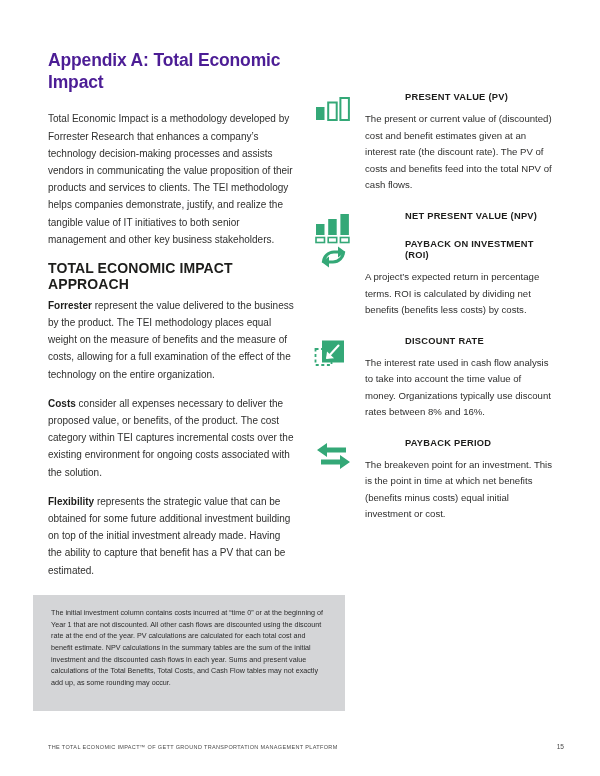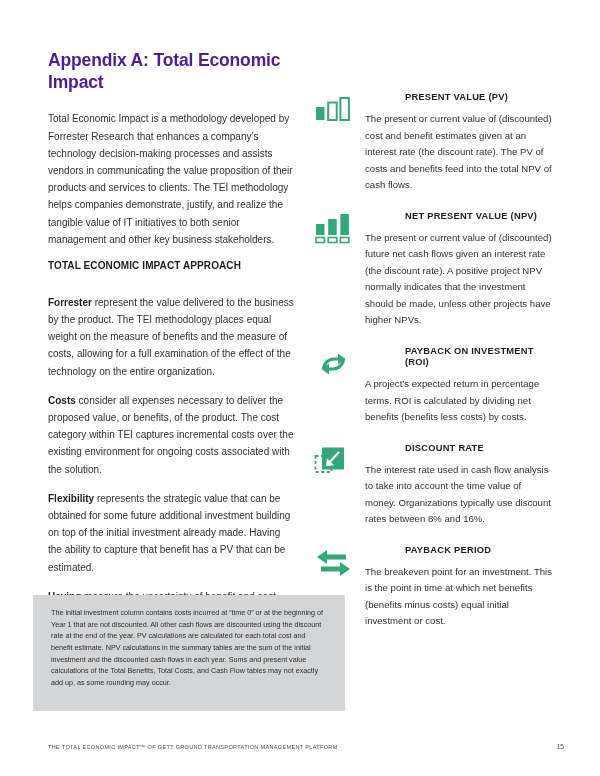--- a/index.html
+++ b/index.html
@@ -52,25 +52,25 @@
     font-size: 10px;
     line-height: 1.72;
     color: #2f2f2e;
     margin-bottom: 12px;
     text-align: left;
   }
 
   .body-p:last-child { margin-bottom: 0; }
 
   .section-head {
-    font-size: 10px;
+    font-size: 14px;
     font-weight: bold;
     letter-spacing: 0.1px;
     color: #1d1d1b;
-    margin-bottom: 23px;
+    margin-bottom: 5px;
     margin-top: 4px;
   }
 
   .body-p b, .lead-term {
     font-weight: bold;
     color: #1d1d1b;
   }
 
   
   .callout {
@@ -190,21 +190,20 @@
         <svg viewBox="0 0 42 32" width="42" height="32" xmlns="http://www.w3.org/2000/svg">
           <rect x="3" y="12" width="8.5" height="11" fill="#34a877"></rect>
           <rect x="15.2" y="7" width="8.5" height="16" fill="#34a877"></rect>
           <rect x="27.4" y="2" width="8.5" height="21" fill="#34a877"></rect>
           <rect x="3" y="25.5" width="8.5" height="5" fill="none" stroke="#34a877" stroke-width="1.6"></rect>
           <rect x="15.2" y="25.5" width="8.5" height="5" fill="none" stroke="#34a877" stroke-width="1.6"></rect>
           <rect x="27.4" y="25.5" width="8.5" height="5" fill="none" stroke="#34a877" stroke-width="1.6"></rect>
         </svg>
       </span>
       <div class="feature-title">NET PRESENT VALUE (NPV)</div>
-      <div class="feature-body">The present or current value of (discounted) future net cash flows given an interest rate (the discount rate). A positive project NPV normally indicates that the investment should be made, unless other projects have higher NPVs.</div>
     </div>
 
     <div class="feature">
       <span class="feature-icon">
         <svg viewBox="0 0 42 34" width="42" height="34" xmlns="http://www.w3.org/2000/svg">
           <g fill="none" stroke="#34a877" stroke-width="3.1" stroke-linecap="butt">
             <path d="M10.5 22.5 A10.5 10.5 0 0 1 21 12 L27 12"></path>
             <path d="M30.5 11.5 A10.5 10.5 0 0 1 20 22 L14 22"></path>
           </g>
           <polygon points="25,6.5 32.5,12 25,17.5" fill="#34a877"></polygon>

